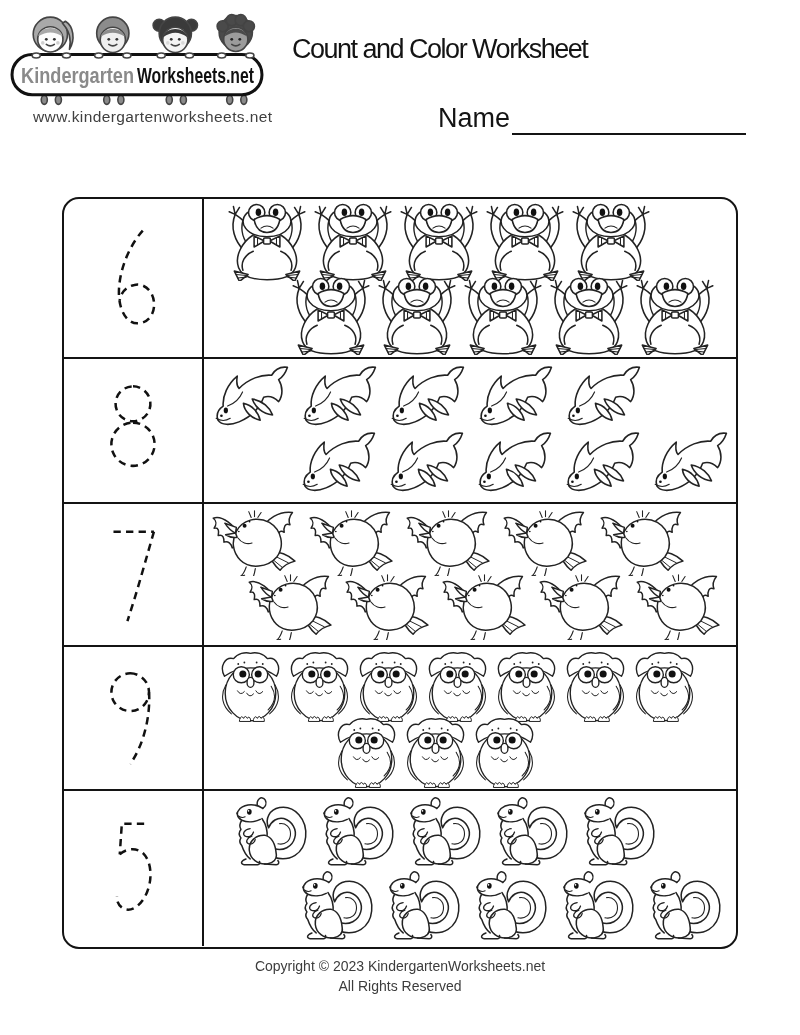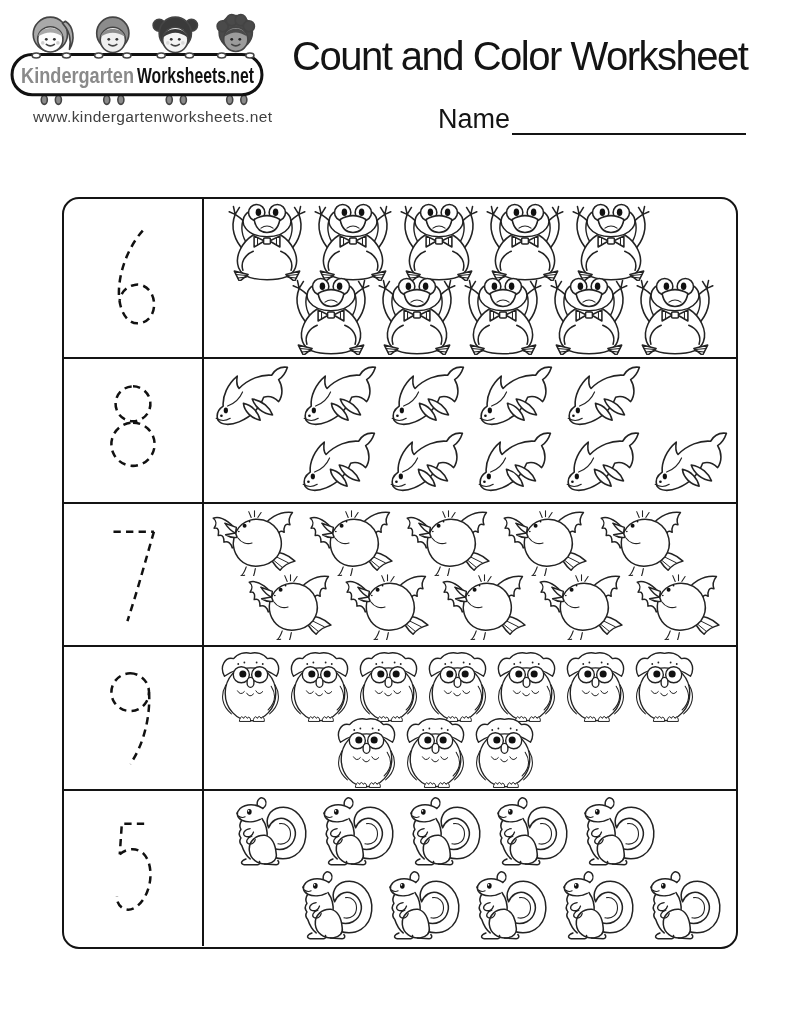--- a/index.html
+++ b/index.html
@@ -3,22 +3,22 @@
 <meta charset="utf-8">
 <style>
   html,body{margin:0;padding:0;}
   body{
     width:800px;height:1035px;position:relative;background:#ffffff;
     font-family:"Liberation Sans", sans-serif;color:#161616;overflow:hidden;
   }
   
   .logo-svg{position:absolute;left:8px;top:8px;width:258px;height:101px;}
   .site-url{position:absolute;left:33px;top:108px;font-size:15.5px;color:#404040;letter-spacing:.4px;}
-  .page-title{position:absolute;left:292px;top:34px;font-size:40px;letter-spacing:-1.5px;color:#141414;}
-  .name-row{position:absolute;left:438px;top:103px;width:308px;display:flex;align-items:center;font-size:27px;color:#141414;}
+  .page-title{position:absolute;left:292px;top:34px;font-size:27px;letter-spacing:-1.5px;color:#141414;}
+  .name-row{position:absolute;left:438px;top:103px;width:308px;display:flex;align-items:flex-start;font-size:27px;color:#141414;}
   .name-line{flex:1;border-bottom:2px solid #141414;height:30px;margin-left:2px;}
   .instructions{position:absolute;left:87px;top:141px;font-size:18.5px;line-height:26px;color:#161616;}
   
   .wtable{
     position:absolute;left:62px;top:197px;width:676px;height:752px;box-sizing:border-box;
     border:2.5px solid #141414;border-radius:17px;overflow:hidden;background:#fff;
   }
   .w-row{display:flex;border-bottom:2px solid #141414;box-sizing:content-box;}
   .w-row:last-child{border-bottom:none;}
   .w-row:nth-child(1){height:158px;}
@@ -441,13 +441,15 @@
           </svg>
           <svg class="animal a-squirrel">
             <use href="#sym-squirrel"></use>
           </svg>
         </div>
       </div>
     </div>
   </div>
 
 <div class="footer">
+  <div>Copyright © 2023 KindergartenWorksheets.net</div>
+  <div>All Rights Reserved</div>
 </div>
 
 </body></html>

